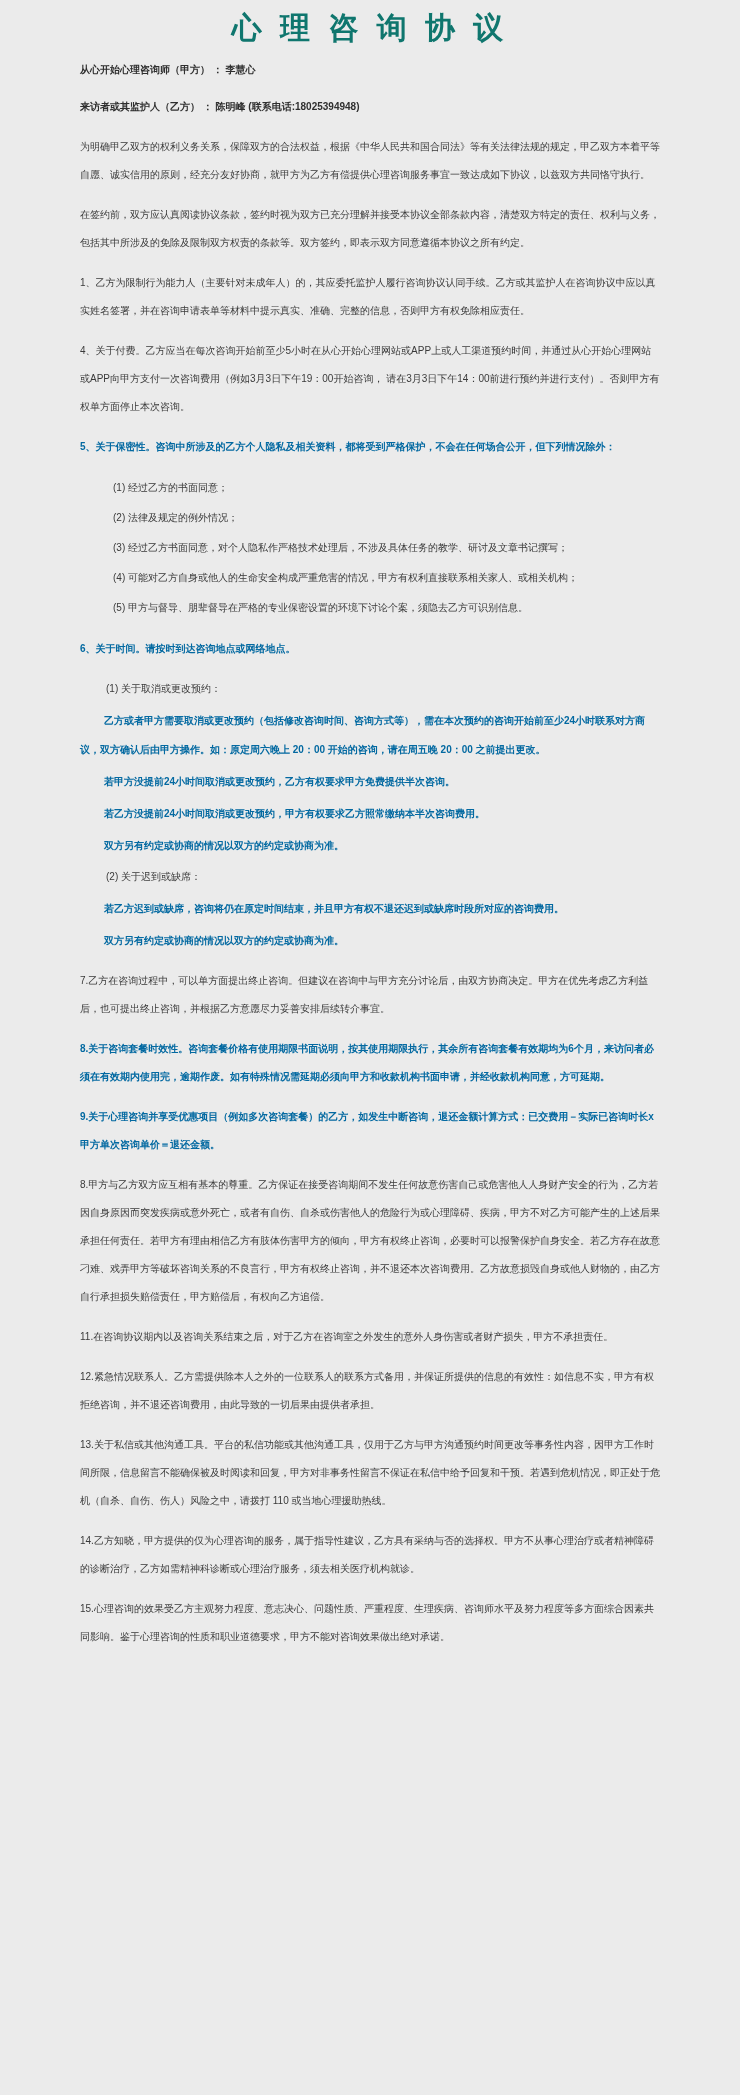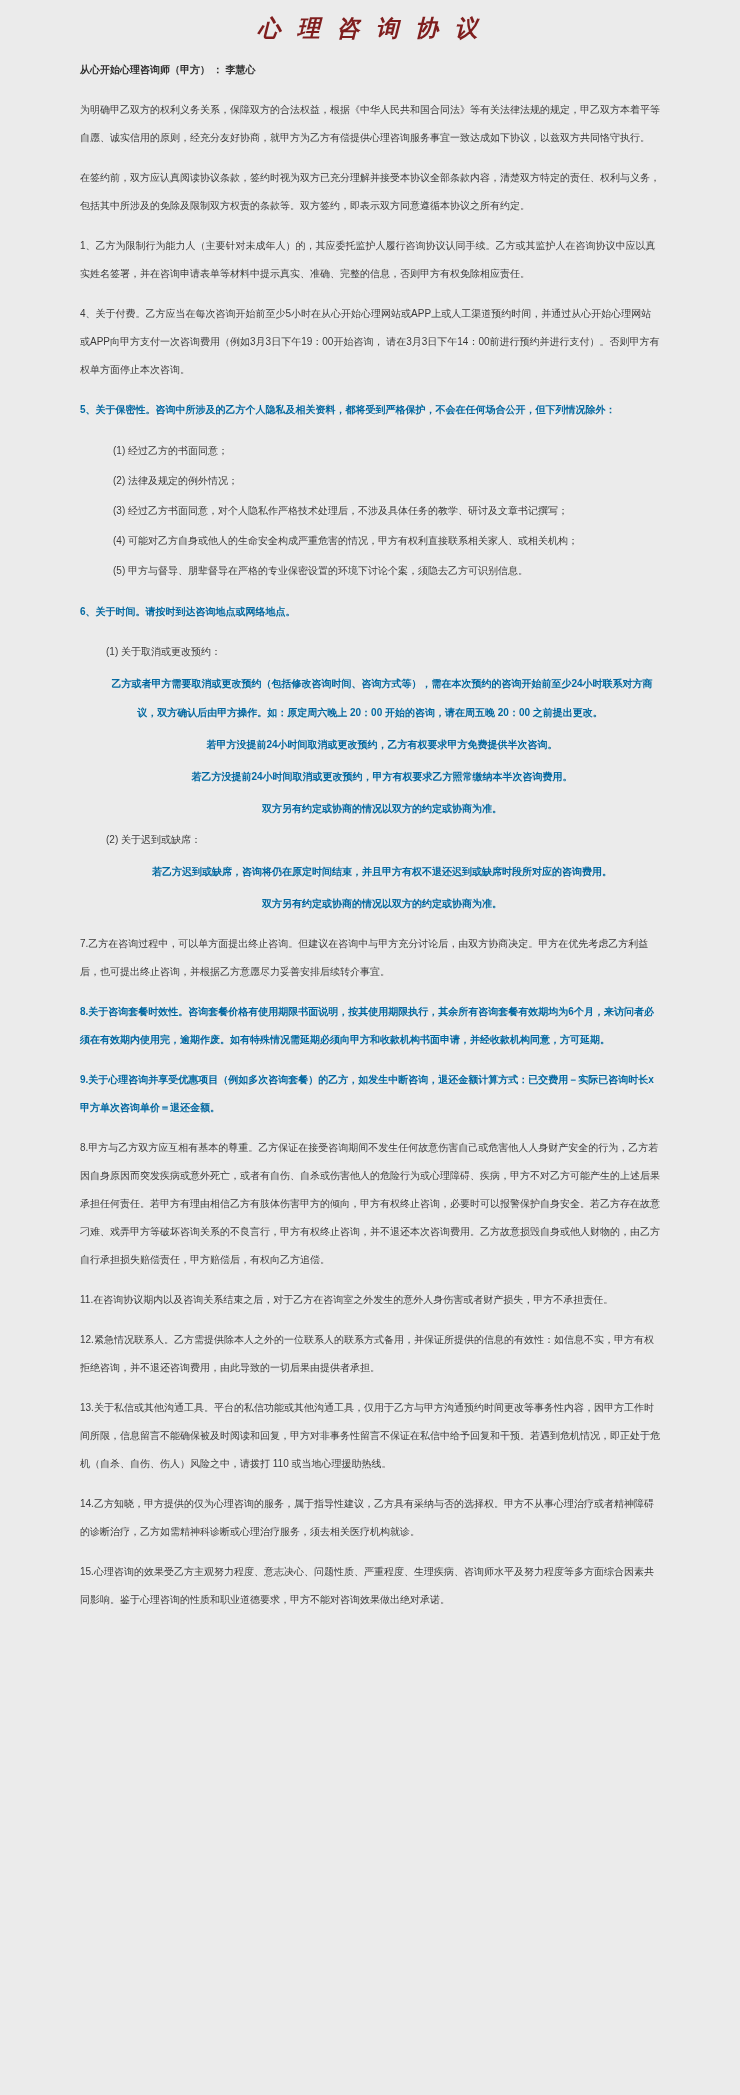--- a/index.html
+++ b/index.html
@@ -5,38 +5,39 @@
   html,body{margin:0;padding:0;}
   body{
     width:740px;height:2095px;overflow:hidden;
     background:#ebebeb;
     font-family:"Liberation Sans","DejaVu Sans",sans-serif;
     color:#3a3a3a;
     -webkit-font-smoothing:antialiased;
   }
   .doc{padding:6px 80px 0 80px;box-sizing:border-box;width:740px;}
   .title{
-    text-align:center;font-size:23px;font-weight:600;color:#7f1d1d;
-    letter-spacing:5px;line-height:36px;margin:4px 0 10px 0;font-style:italic;
+    text-align:center;font-size:30px;font-weight:600;color:#0f766e;
+    letter-spacing:5px;line-height:36px;margin:4px 0 10px 0;
   }
   p{font-size:10px;line-height:28px;margin:12px 0;}
   .party{font-weight:bold;color:#2f2f2f;margin:9px 0;}
   .bold{font-weight:bold;color:#0369a1;}
   .sublist{margin:7px;padding-left:26px;}
   .sublist p{margin:0;line-height:30px;}
   .sublabel{margin:2px 0;padding-left:26px;}
-  .subpara{margin:3px 0;text-indent:24px;line-height:29px;text-align:center;}
+  .subpara{margin:3px 0;text-indent:24px;line-height:29px;}
 </style>
 </head>
 <body>
 
 <div class="doc">
   <div class="title">心 理 咨 询 协 议</div>
 
   <p class="party">从心开始心理咨询师（甲方） ：  李慧心</p>
+  <p class="party">来访者或其监护人（乙方） ：  陈明峰 (联系电话:18025394948)</p>
 
   <p>为明确甲乙双方的权利义务关系，保障双方的合法权益，根据《中华人民共和国合同法》等有关法律法规的规定，甲乙双方本着平等自愿、诚实信用的原则，经充分友好协商，就甲方为乙方有偿提供心理咨询服务事宜一致达成如下协议，以兹双方共同恪守执行。</p>
   <p>在签约前，双方应认真阅读协议条款，签约时视为双方已充分理解并接受本协议全部条款内容，清楚双方特定的责任、权利与义务，包括其中所涉及的免除及限制双方权责的条款等。双方签约，即表示双方同意遵循本协议之所有约定。</p>
 
   <p>1、乙方为限制行为能力人（主要针对未成年人）的，其应委托监护人履行咨询协议认同手续。乙方或其监护人在咨询协议中应以真实姓名签署，并在咨询申请表单等材料中提示真实、准确、完整的信息，否则甲方有权免除相应责任。</p>
   <p>4、关于付费。乙方应当在每次咨询开始前至少5小时在从心开始心理网站或APP上或人工渠道预约时间，并通过从心开始心理网站或APP向甲方支付一次咨询费用（例如3月3日下午19：00开始咨询， 请在3月3日下午14：00前进行预约并进行支付）。否则甲方有权单方面停止本次咨询。</p>
 
   <p class="bold">5、关于保密性。咨询中所涉及的乙方个人隐私及相关资料，都将受到严格保护，不会在任何场合公开，但下列情况除外：</p>
   <div class="sublist">
     <p>(1) 经过乙方的书面同意；</p>

